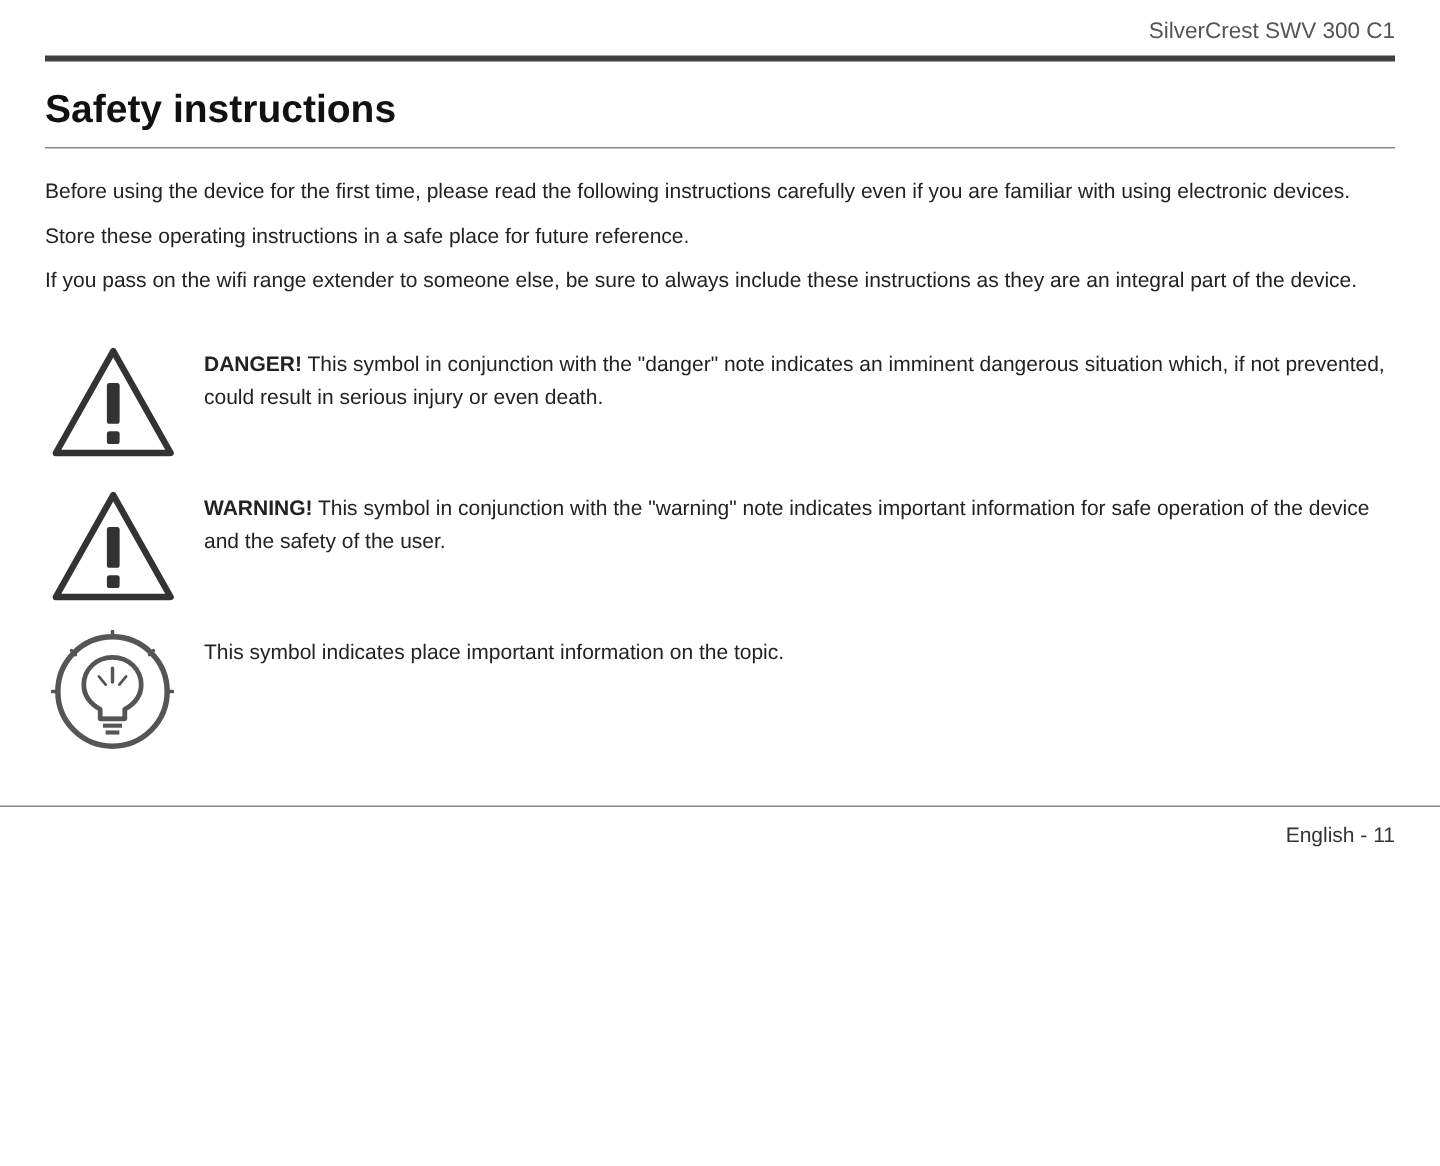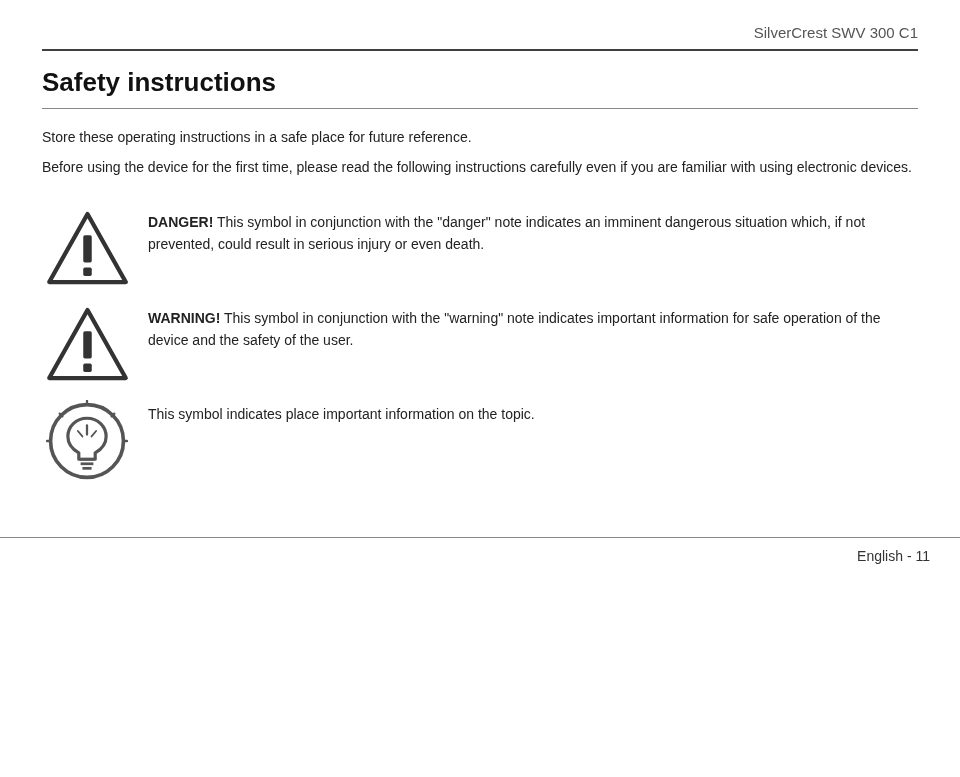--- a/index.html
+++ b/index.html
@@ -14,21 +14,21 @@
       background: #ffffff;
       font-family: Arial, Helvetica, sans-serif;
       color: #222222;
       position: relative;
       overflow: hidden;
     }
 
     .page-container {
       width: 960px;
       height: 574px;
-      padding: 12px;
+      padding: 0;
       position: relative;
     }
 
     .header-bar {
       display: flex;
       justify-content: flex-end;
       padding: 12px 30px 8px 30px;
       border-bottom: none;
     }
 
@@ -123,29 +123,30 @@
 </head>
 <body>
 
 <div class="page-container">
 
   <div class="header-bar">
     <span class="product-title">SilverCrest SWV 300 C1</span>
   </div>
 
   <div style="margin: 0 30px;">
-    <div style="border-top: 2px solid #404040; padding-top: 8px;">
+    <div style="border-top: 4px solid #404040; padding-top: 8px;">
       <h1 class="page-heading">Safety instructions</h1>
     </div>
     <hr class="divider">
   </div>
 
   <div class="intro-text">
+    <p>Before using the device for the first time, please read the following instructions carefully even if you are familiar with using electronic devices.</p>
     <p>Store these operating instructions in a safe place for future reference.</p>
-    <p>Before using the device for the first time, please read the following instructions carefully even if you are familiar with using electronic devices.</p>
+    <p>If you pass on the wifi range extender to someone else, be sure to always include these instructions as they are an integral part of the device.</p>
   </div>
 
   <div class="notice-section">
     <div class="notice-icon">
       <svg class="triangle-icon" viewBox="0 0 100 90" xmlns="http://www.w3.org/2000/svg">
 
         <polygon points="50,5 95,85 5,85" fill="none" stroke="#333" stroke-width="5" stroke-linejoin="round"></polygon>
 
         <rect x="45" y="30" width="10" height="32" rx="2" fill="#333"></rect>
 

